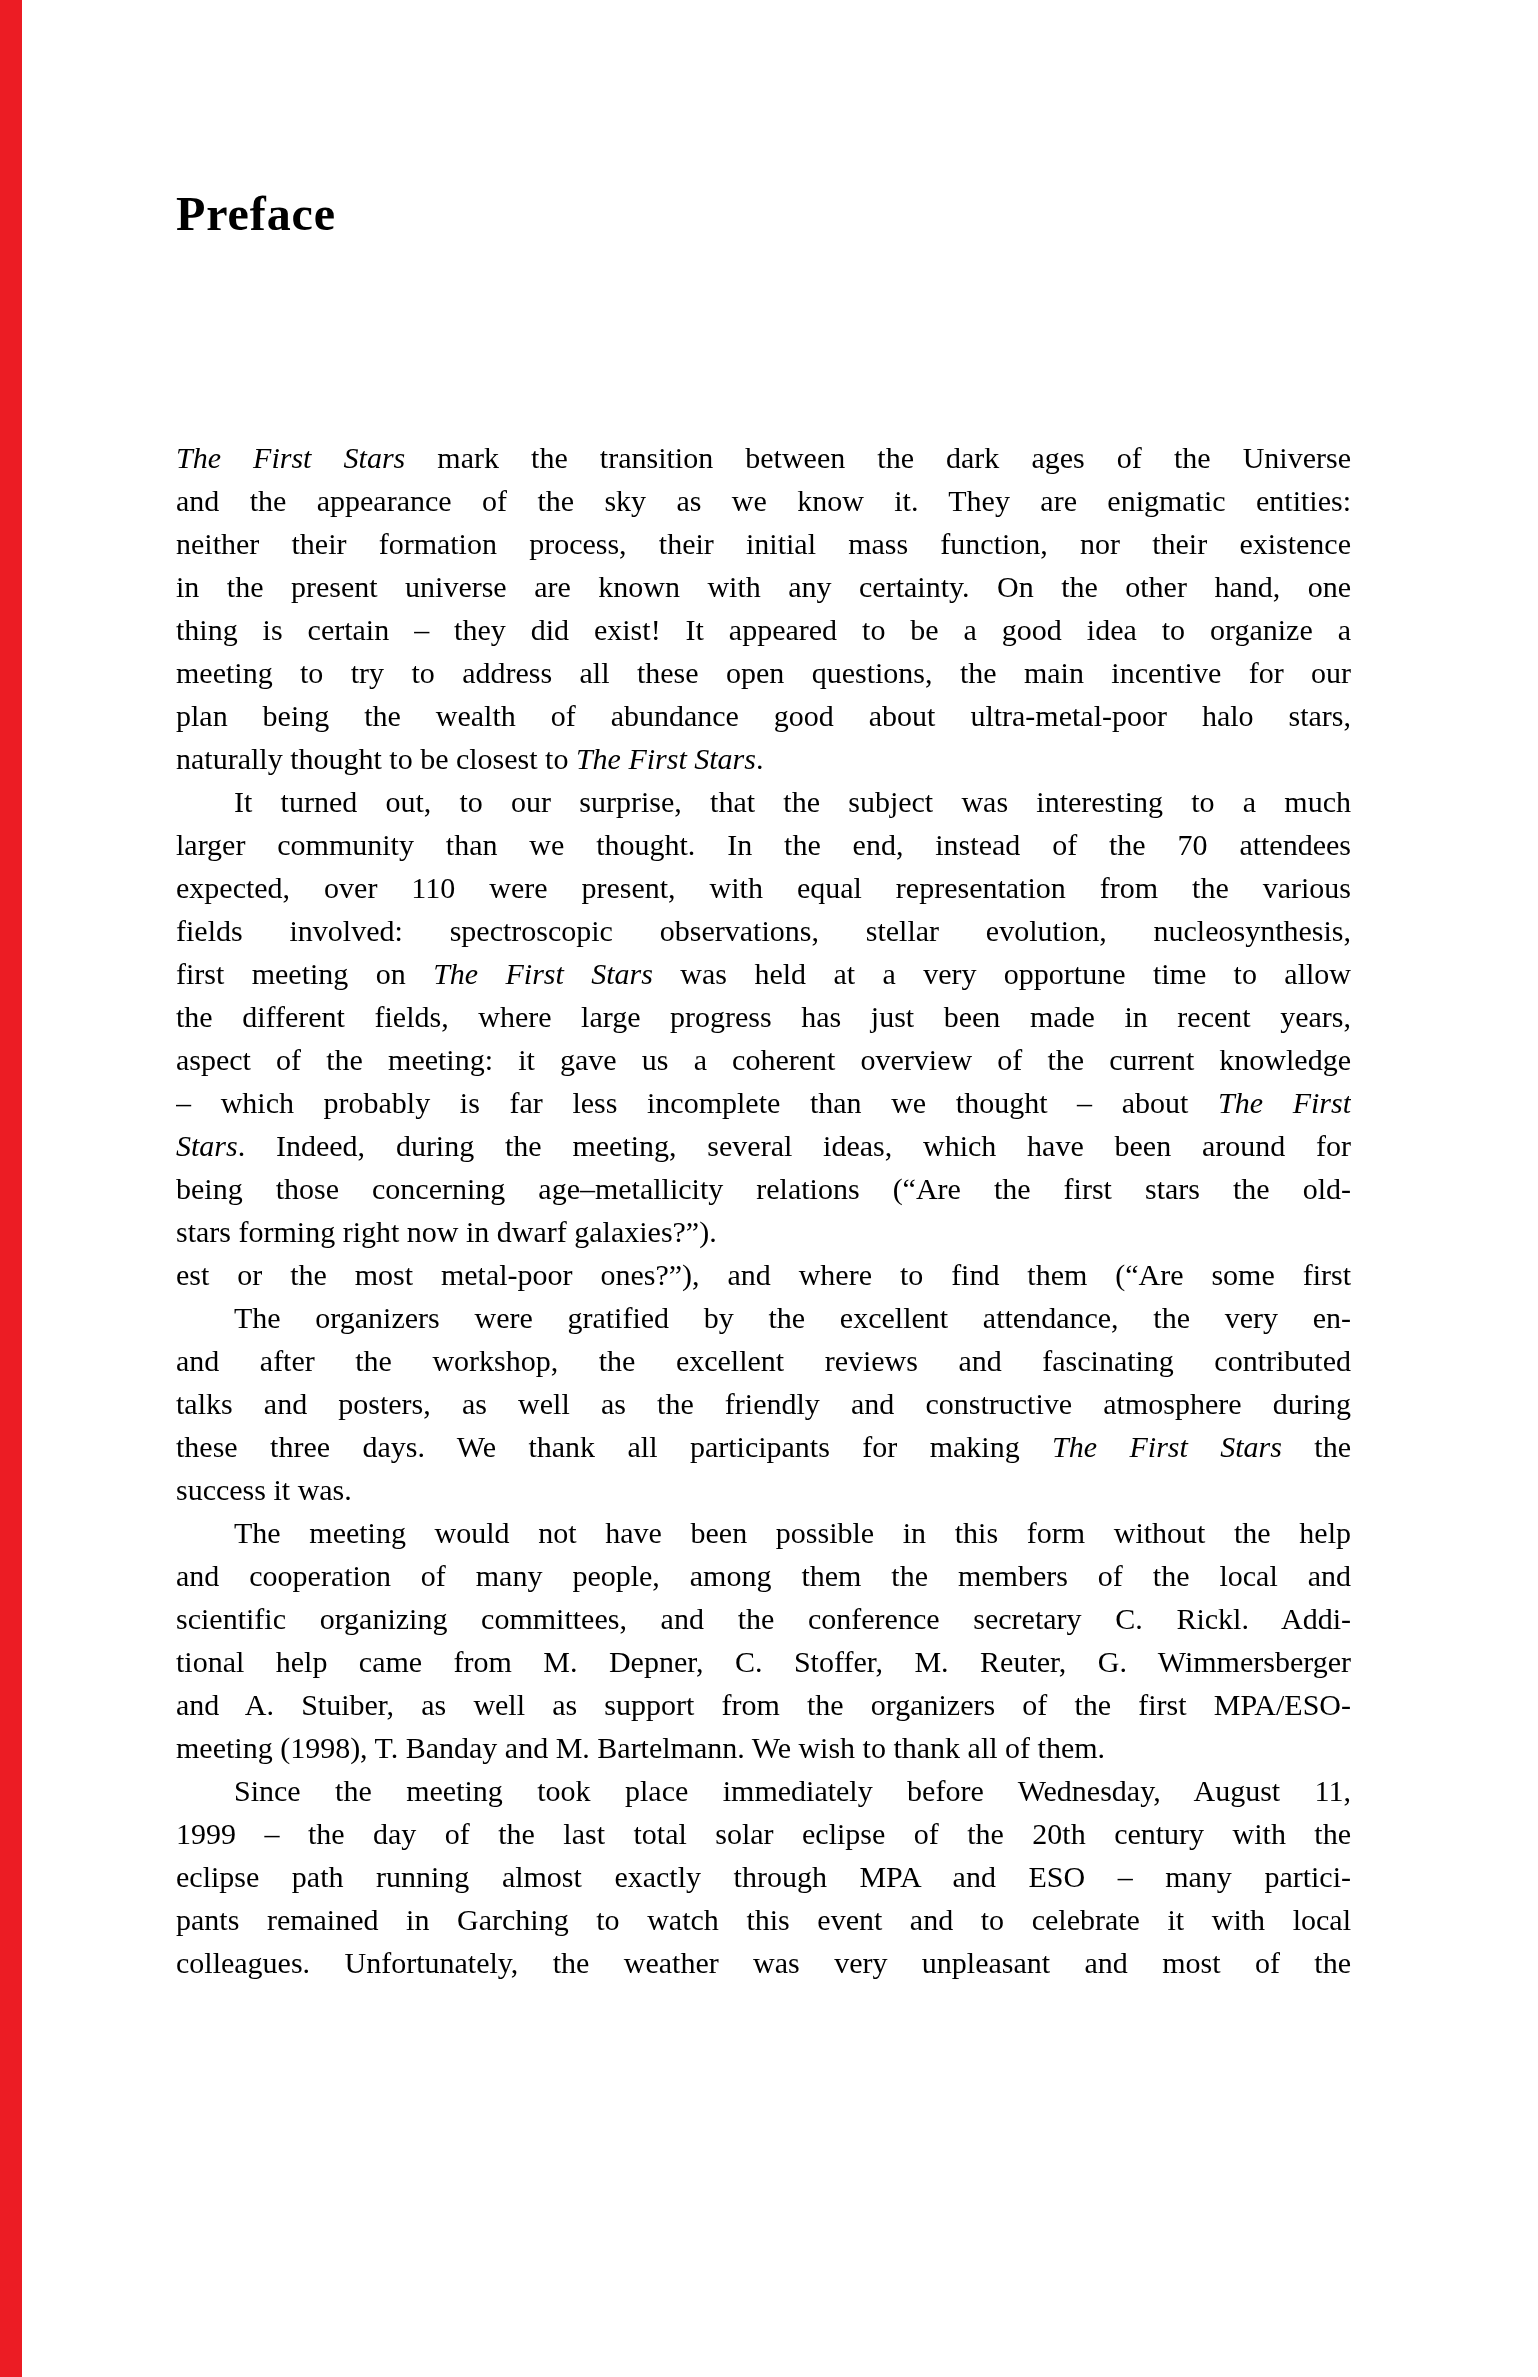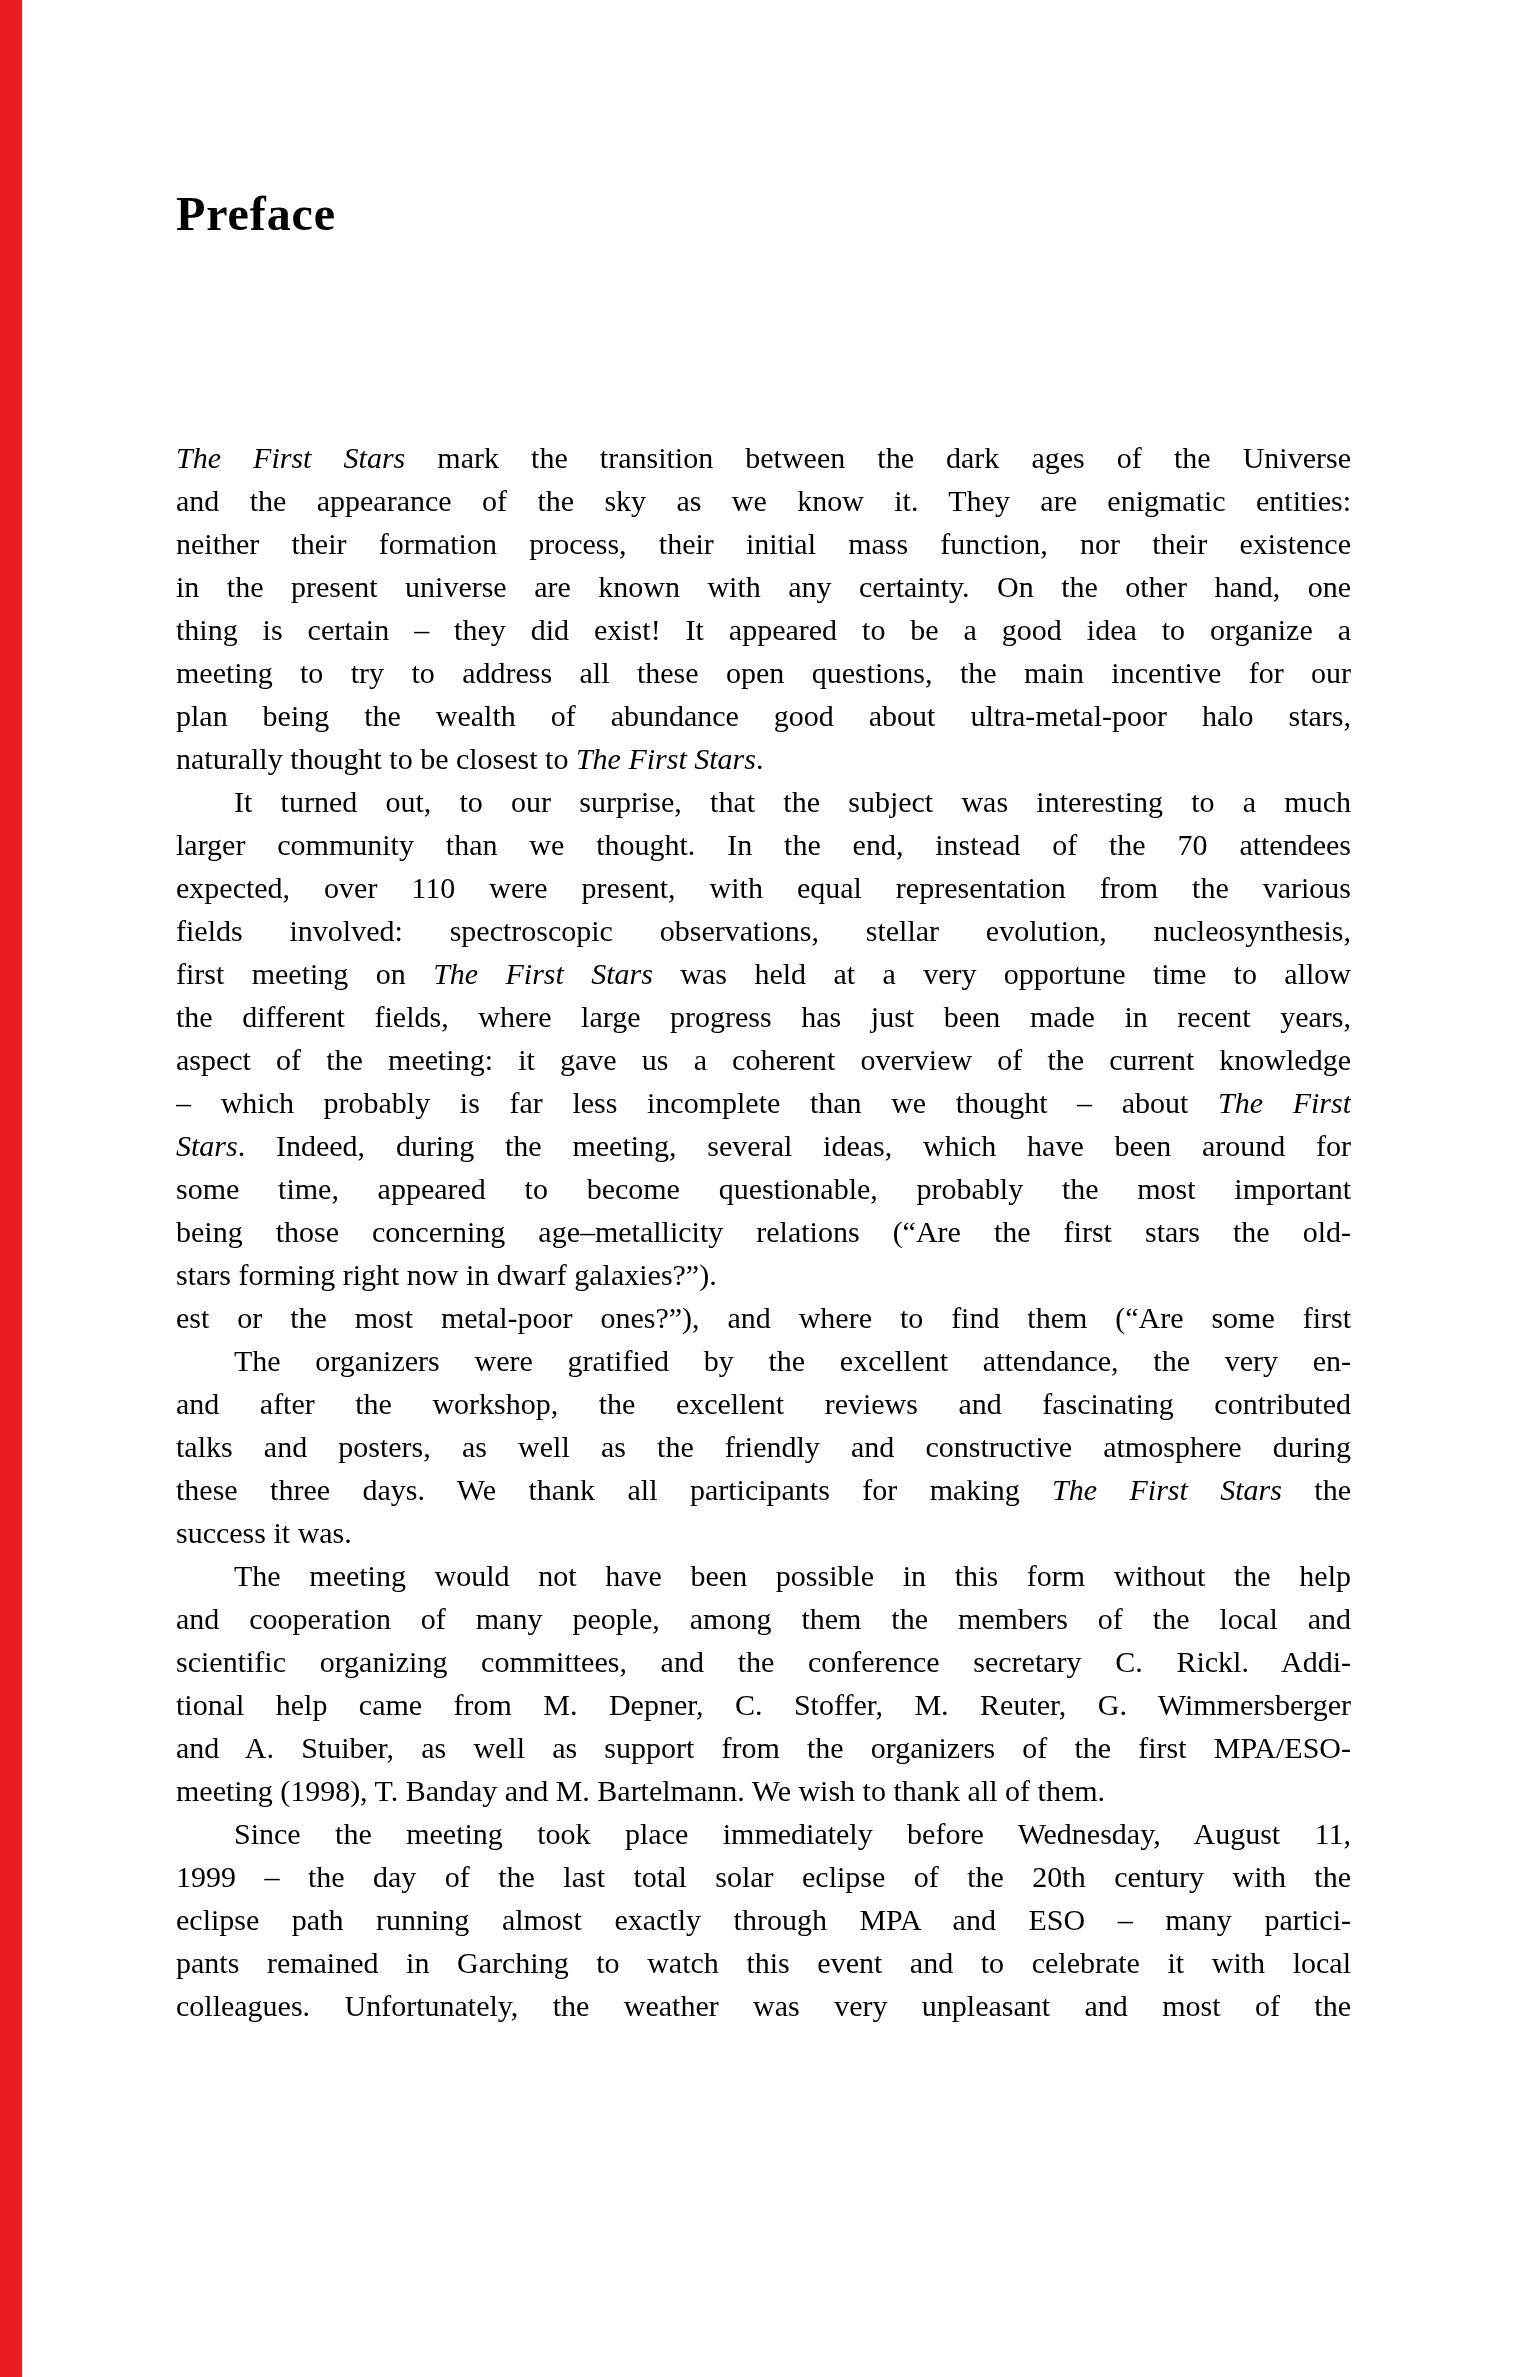--- a/index.html
+++ b/index.html
@@ -66,21 +66,20 @@
     <div class="para">
       <div class="line firstline">It turned out, to our surprise, that the subject was interesting to a much</div>
       <div class="line">larger community than we thought. In the end, instead of the 70 attendees</div>
       <div class="line">expected, over 110 were present, with equal representation from the various</div>
       <div class="line">fields involved: spectroscopic observations, stellar evolution, nucleosynthesis,</div>
       <div class="line">first meeting on <i>The First Stars</i> was held at a very opportune time to allow</div>
       <div class="line">the different fields, where large progress has just been made in recent years,</div>
       <div class="line">aspect of the meeting: it gave us a coherent overview of the current knowledge</div>
       <div class="line">– which probably is far less incomplete than we thought – about <i>The First</i></div>
       <div class="line"><i>Stars</i>. Indeed, during the meeting, several ideas, which have been around for</div>
-      <div class="line">some time, appeared to become questionable, probably the most important</div>
       <div class="line">being those concerning age–metallicity relations (“Are the first stars the old-</div>
       <div class="line lastline">stars forming right now in dwarf galaxies?”).</div>
       <div class="line">est or the most metal-poor ones?”), and where to find them (“Are some first</div>
     </div>
     <div class="para">
       <div class="line firstline">The organizers were gratified by the excellent attendance, the very en-</div>
       <div class="line">and after the workshop, the excellent reviews and fascinating contributed</div>
       <div class="line">talks and posters, as well as the friendly and constructive atmosphere during</div>
       <div class="line">these three days. We thank all participants for making <i>The First Stars</i> the</div>
       <div class="line lastline">success it was.</div>

